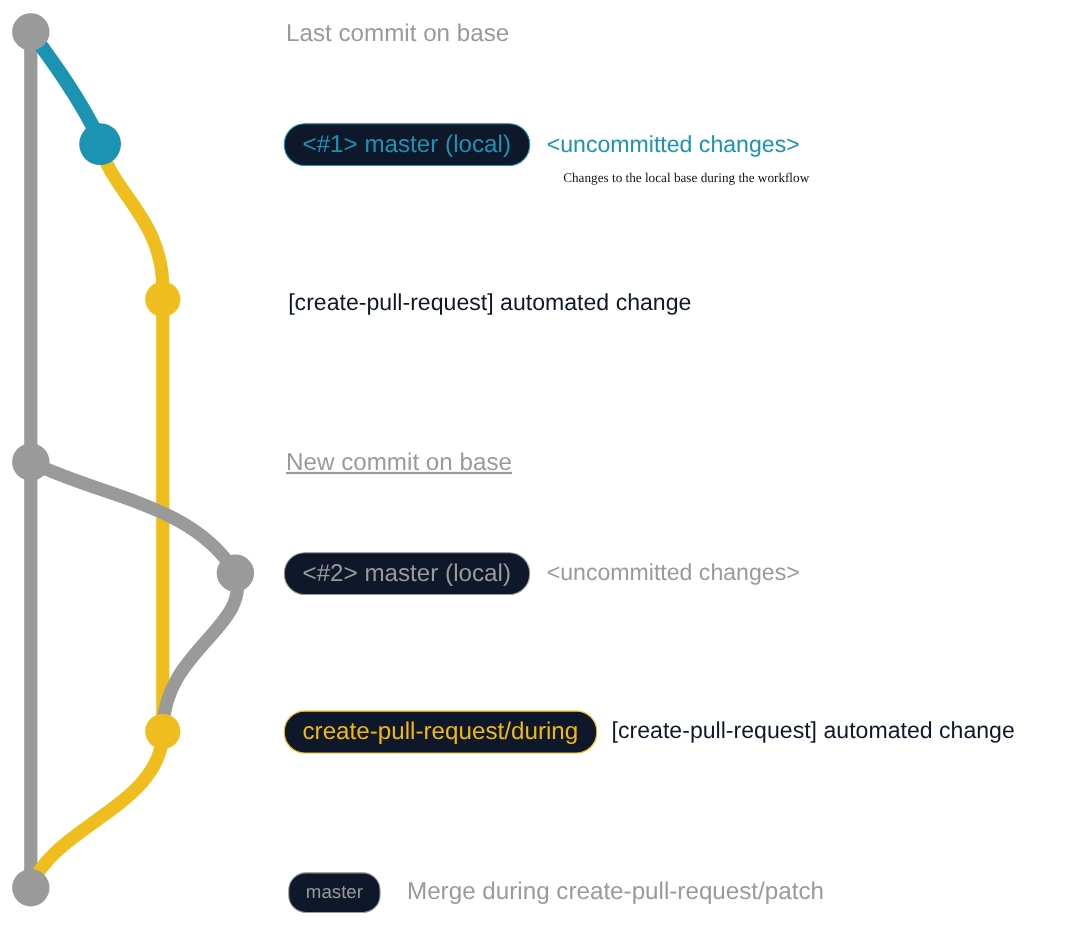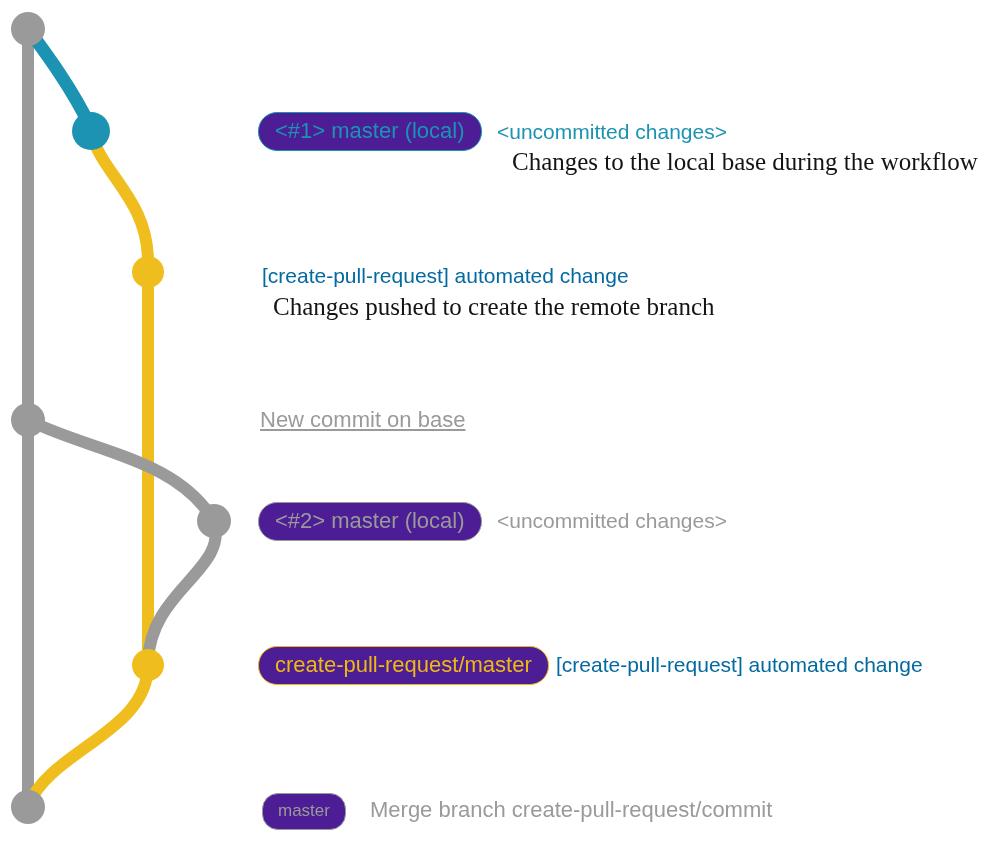--- a/index.html
+++ b/index.html
@@ -15,31 +15,31 @@
 
   .abs { position: absolute; white-space: nowrap; }
 
   .heading {
     color: #9a9a9a;
     font-size: 22px;
     line-height: 26px;
   }
   .teal-text  { color: #1c93b2; font-size: 21px; line-height: 25px; }
   .gray-text  { color: #9a9a9a; font-size: 21px; line-height: 25px; }
-  .yellow-text{ color: #0369a1; font-size: 21px; line-height: 25px; }
+  .yellow-text{ color: #0f172a; font-size: 21px; line-height: 25px; }
   .desc {
     font-family: "Liberation Serif", serif;
     color: #141414;
-    font-size: 25px;
+    font-size: 12px;
     line-height: 23px;
   }
   .badge {
     display: inline-block;
     border-radius: 19px;
-    background: #4c1d95;
+    background: #0f172a;
     padding: 5px 16px 7px 16px;
     font-size: 22px;
     line-height: 25px;
   }
   .badge.teal   { border: 1.5px solid #1c93b2; color: #1c93b2; }
   .badge.gray   { border: 1.5px solid #9a9a9a; color: #9a9a9a; }
   .badge.yellow { border: 1.5px solid #efb913; color: #efb913; }
   .badge.small  { font-size: 17px; padding: 4px 15px 6px 15px; border-radius: 16px; }
 </style>
 </head>
@@ -59,40 +59,40 @@
 
     <circle cx="28" cy="29" r="17" fill="#9a9a9a"></circle>
     <circle cx="91" cy="131" r="19" fill="#1c93b2"></circle>
     <circle cx="148" cy="272" r="16" fill="#efbe1e"></circle>
     <circle cx="28" cy="420" r="17" fill="#9a9a9a"></circle>
     <circle cx="214" cy="521" r="17" fill="#9a9a9a"></circle>
     <circle cx="148" cy="665" r="16" fill="#efbe1e"></circle>
     <circle cx="28" cy="807" r="17" fill="#9a9a9a"></circle>
   </svg>
 
+  <div class="abs heading" style="left:260px; top:17px;">Last commit on base</div>
 
   <div class="abs" style="left:258px; top:112px;">
     <span class="badge teal">&lt;#1&gt; master (local)</span>
   </div>
   <div class="abs teal-text" style="left:497px; top:119px;">&lt;uncommitted changes&gt;</div>
   <div class="abs desc" style="left:512px; top:150px;">Changes to the local base during the workflow</div>
 
   <div class="abs yellow-text" style="left:262px; top:263px;">[create-pull-request] automated change</div>
-  <div class="abs desc" style="left:273px; top:295px;">Changes pushed to create the remote branch</div>
 
   <div class="abs heading" style="left:260px; top:407px;text-decoration:underline;">New commit on base</div>
 
   <div class="abs" style="left:258px; top:502px;text-decoration:underline;">
     <span class="badge gray">&lt;#2&gt; master (local)</span>
   </div>
   <div class="abs gray-text" style="left:497px; top:508px;">&lt;uncommitted changes&gt;</div>
 
   <div class="abs" style="left:258px; top:646px;">
-    <span class="badge yellow">create-pull-request/master</span>
+    <span class="badge yellow">create-pull-request/during</span>
   </div>
   <div class="abs yellow-text" style="left:556px; top:652px;">[create-pull-request] automated change</div>
 
   <div class="abs" style="left:262px; top:793px;">
     <span class="badge gray small">master</span>
   </div>
-  <div class="abs heading" style="left:370px; top:797px;">Merge branch create-pull-request/commit</div>
+  <div class="abs heading" style="left:370px; top:797px;">Merge during create-pull-request/patch</div>
 
 </div>
 
 </body></html>

